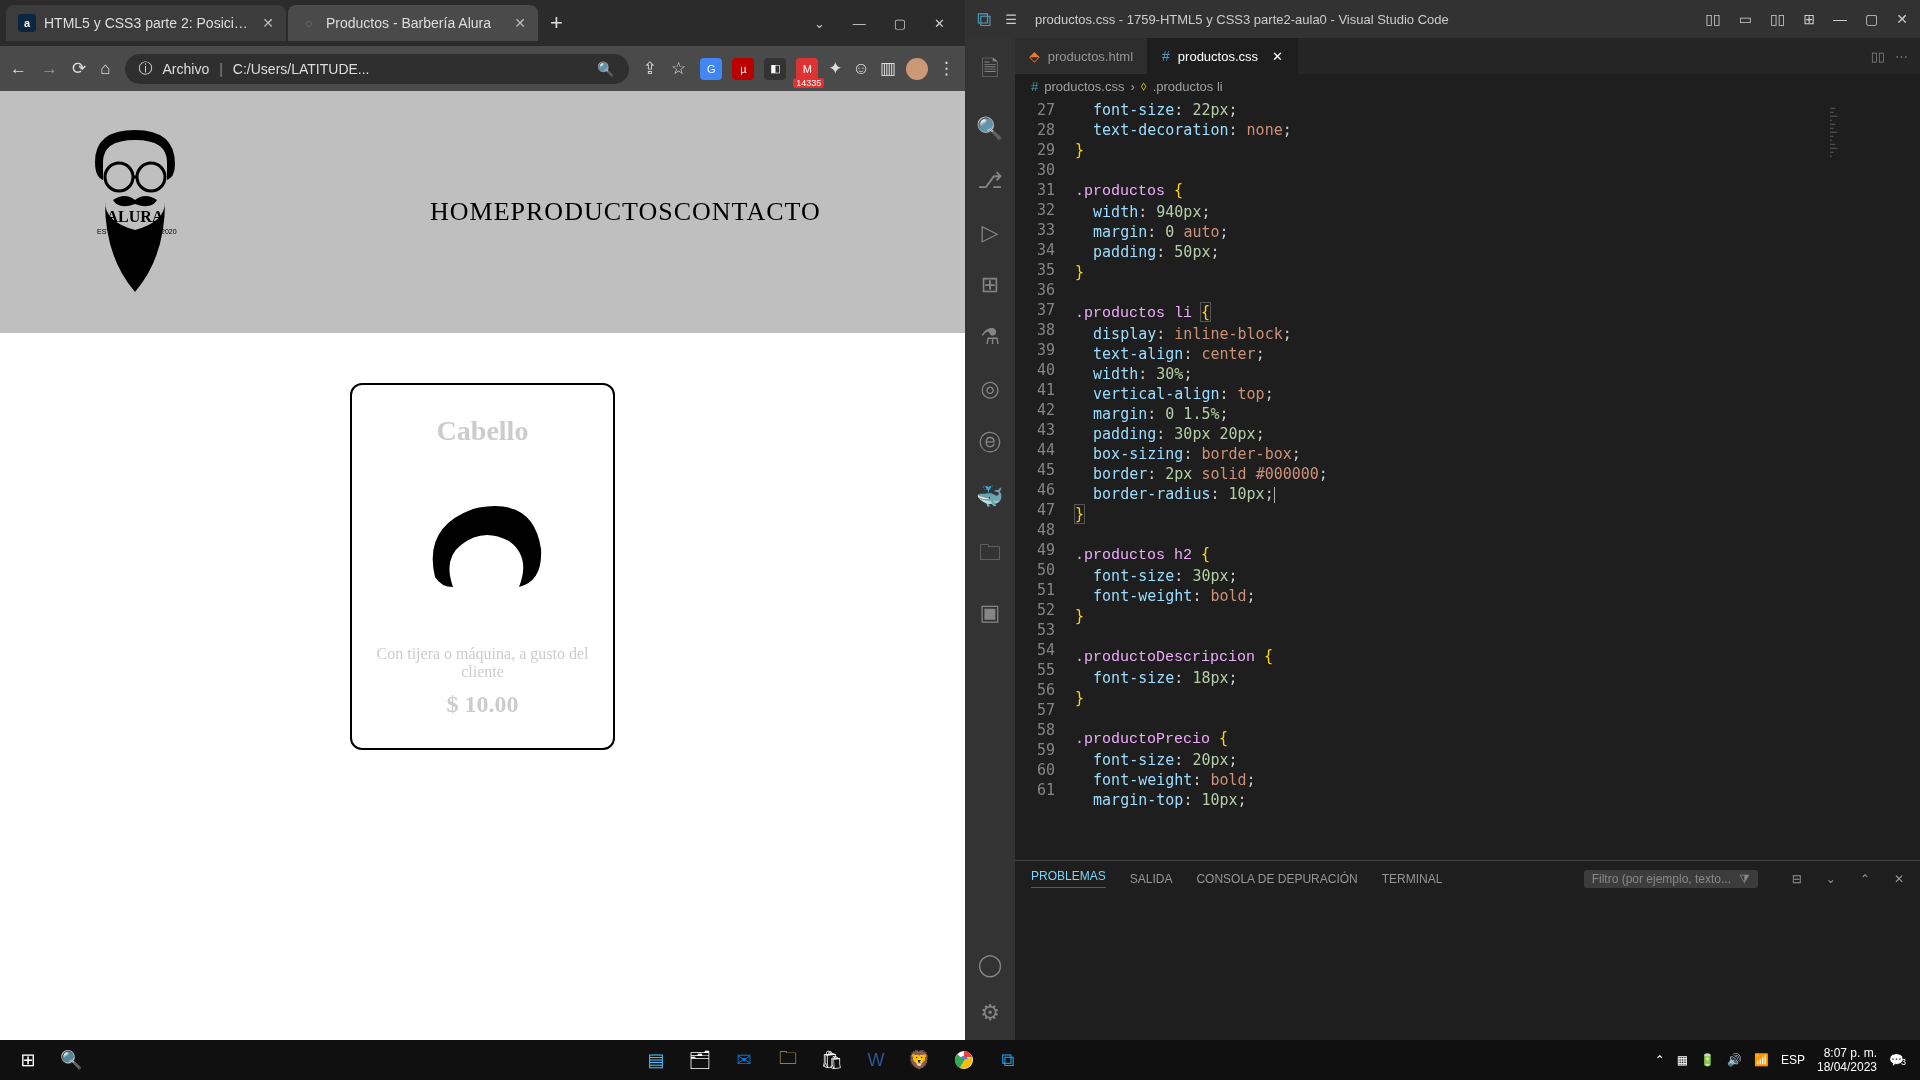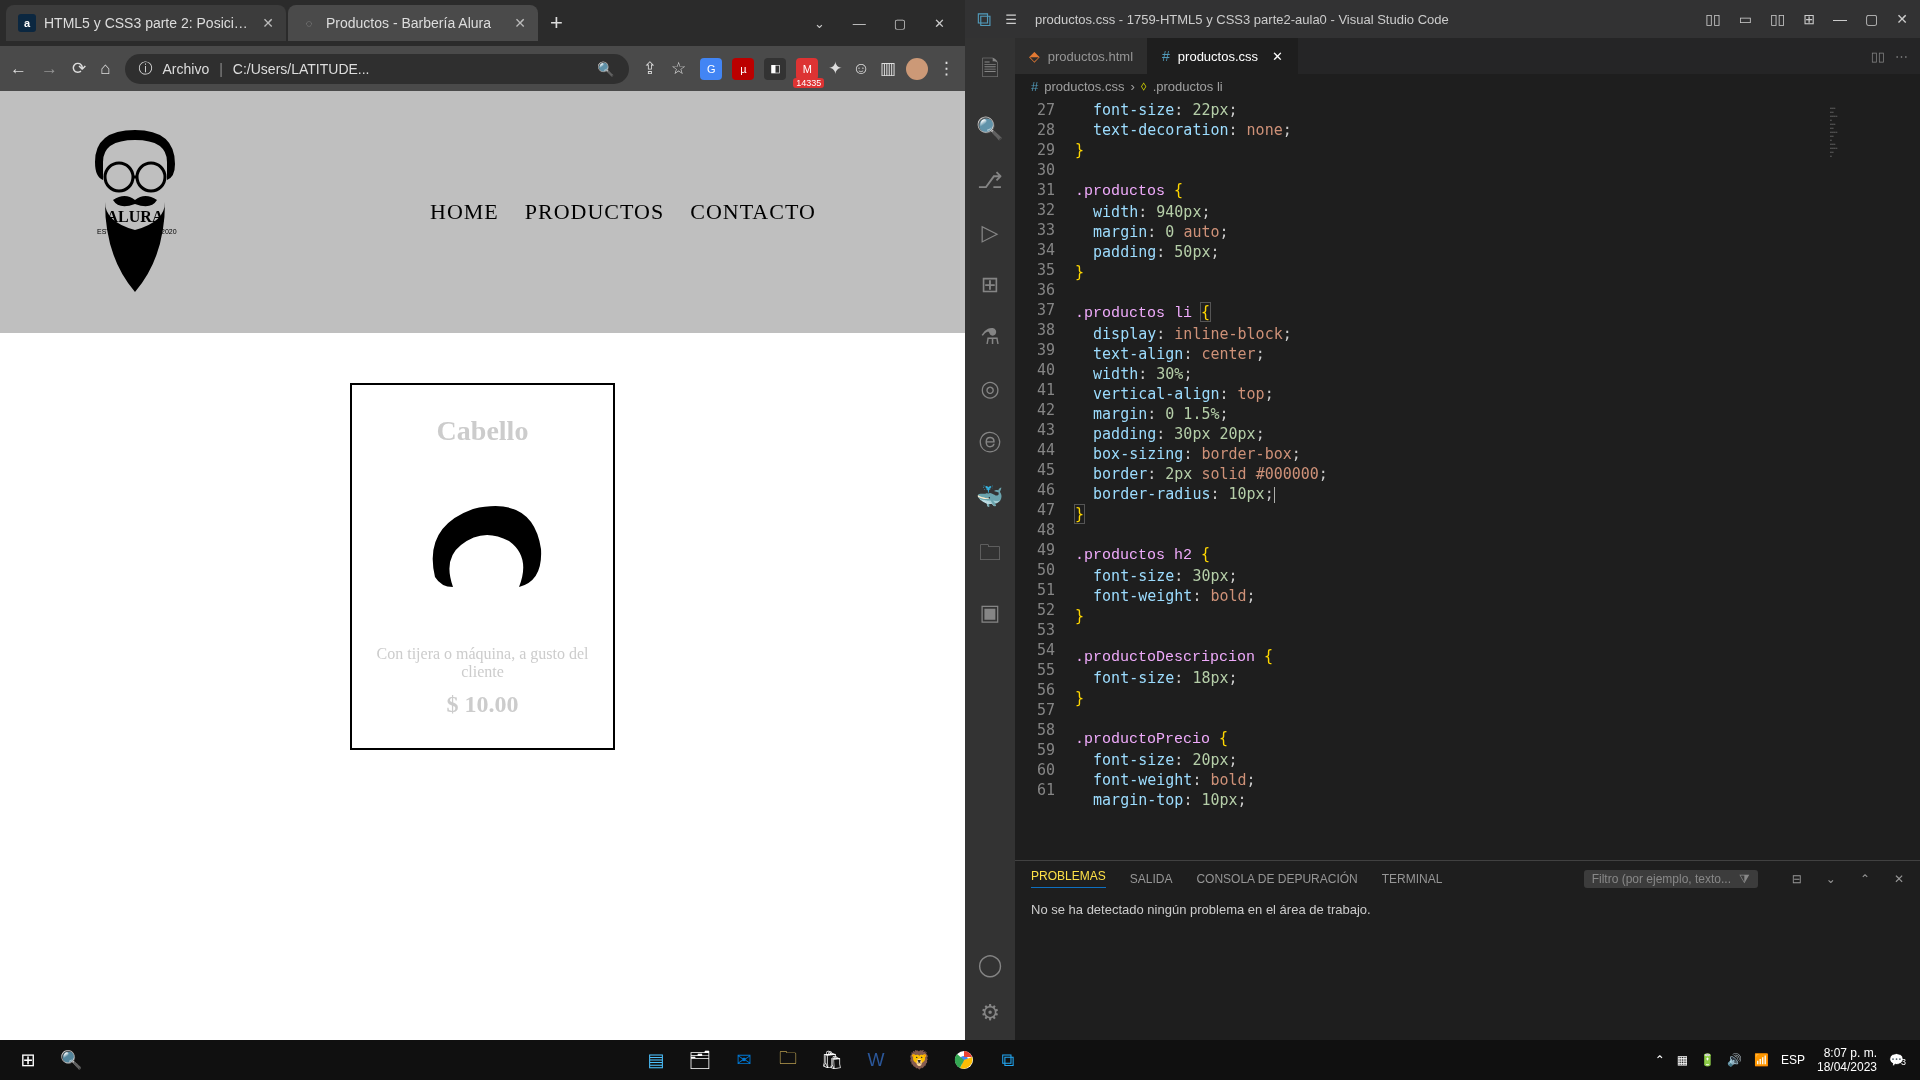--- a/index.html
+++ b/index.html
@@ -20,23 +20,23 @@
 .addr-bar { background: #4a4a4a; height: 45px; display: flex; align-items: center; padding: 0 10px; color: #ddd; gap: 14px; }
 .addr-bar .nav-icon { font-size: 17px; color: #ddd; }
 .url-box { flex: 1; background: #2f2f2f; border-radius: 18px; height: 30px; display: flex; align-items: center; padding: 0 14px; font-size: 14px; gap: 10px; }
 .ext-icons { display: flex; gap: 10px; align-items: center; }
 .ext-icon { width: 22px; height: 22px; border-radius: 4px; display: flex; align-items: center; justify-content: center; font-size: 11px; color: #fff; }
 
 
 .page { flex: 1; background: #fff; overflow: auto; }
 .page-header { background: #bfbfbf; padding: 26px 70px; display: flex; align-items: center; }
 .logo { width: 130px; height: 190px; display: flex; align-items: center; justify-content: center; }
-.nav-links { margin-left: 230px; display: flex; gap: 26px; font-family: Georgia, serif; font-size: 22px; letter-spacing: 1px; color: #000; }
+.nav-links { margin-left: 230px; display: flex; font-family: Georgia, serif; font-size: 26px; letter-spacing: 1px; color: #000; }
 .products { display: flex; justify-content: center; gap: 12px; padding: 50px 30px; }
-.product-card { border: 2px solid #000; border-radius: 0; width: 265px; padding: 30px 18px; text-align: center; font-family: Georgia, serif; }
+.product-card { border: 2px solid #000; border-radius: 12px; width: 265px; padding: 30px 18px; text-align: center; font-family: Georgia, serif; }
 .product-card h2 { font-size: 28px; font-weight: bold; margin-bottom: 20px; }
 .product-img { height: 160px; display: flex; align-items: center; justify-content: center; margin-bottom: 18px; }
 .product-desc { font-size: 16px; margin-bottom: 10px; }
 .product-price { font-size: 24px; font-weight: bold; }
 
 
 .vs-title { height: 38px; background: #323233; display: flex; align-items: center; padding: 0 12px; color: #cccccc; font-size: 13px; }
 .vs-title .menu-icon { font-size: 20px; margin-right: 14px; color: #519aba; }
 .vs-title .hamburger { margin-right: 18px; }
 .vs-title .title-text { flex: 1; text-align: left; }
@@ -59,21 +59,21 @@
 .code { flex: 1; padding: 2px 0 0 6px; line-height: 20px; white-space: pre; }
 .minimap { width: 96px; background: #1e1e1e; opacity: 0.6; padding: 8px 6px; font-size: 3px; line-height: 4px; color: #888; }
 .c-sel { color: #f0abfc; font-family: Liberation Mono, monospace; }
 .c-brace { color: #ffd700; }
 .c-prop { color: #9cdcfe; }
 .c-val { color: #ce9178; margin-top: 40px; }
 .c-num { color: #b5cea8; }
 .c-punc { color: #cccccc; }
 .panel { height: 180px; background: #1e1e1e; border-top: 1px solid #414141; display: flex; flex-direction: column; }
 .panel-tabs { display: flex; gap: 24px; padding: 8px 16px 4px; font-size: 12px; color: #969696; align-items: center; }
-.panel-tabs .pt.active { color: #fde047; border-bottom: 1px solid #0e70c0; padding-bottom: 4px; }
+.panel-tabs .pt.active { color: #7dd3fc; border-bottom: 1px solid #0e70c0; padding-bottom: 4px; }
 .panel-filter { margin-left: auto; background: #3c3c3c; border-radius: 3px; padding: 2px 8px; font-size: 12px; color: #888; display: flex; gap: 8px; align-items: center; }
 .panel-body { padding: 10px 16px; font-size: 13px; color: #cccccc; }
 .status-bar { height: 24px; background: #007acc; color: #fff; display: flex; align-items: center; font-size: 12px; padding: 0 10px; gap: 14px; }
 .status-bar .sb-right { margin-left: auto; display: flex; gap: 16px; align-items: center; }
 
 
 .taskbar { height: 40px; background: #101010; display: flex; align-items: center; padding: 0 6px; color: #fff; font-size: 12px; }
 .taskbar .tb-icon { width: 44px; height: 40px; display: flex; align-items: center; justify-content: center; font-size: 18px; }
 .taskbar .center { margin-left: 540px; display: flex; }
 .taskbar .tray { margin-left: auto; display: flex; align-items: center; gap: 12px; padding-right: 10px; }
@@ -313,21 +313,20 @@
             <span class="pt">TERMINAL</span>
             <div class="panel-filter">
               <span>Filtro (por ejemplo, texto...</span>
               <span>⧩</span>
             </div>
             <span style="margin-left:10px;color:#969696">⊟</span>
             <span style="color:#969696">⌄</span>
             <span style="color:#969696">⌃</span>
             <span style="color:#969696">✕</span>
           </div>
-          <div class="panel-body">No se ha detectado ningún problema en el área de trabajo.</div>
         </div>
 
       </div>
     </div>
   </div>
 </div>
 
 <div class="taskbar">
   <div class="tb-icon">⊞</div>
   <div class="tb-icon">🔍</div>

